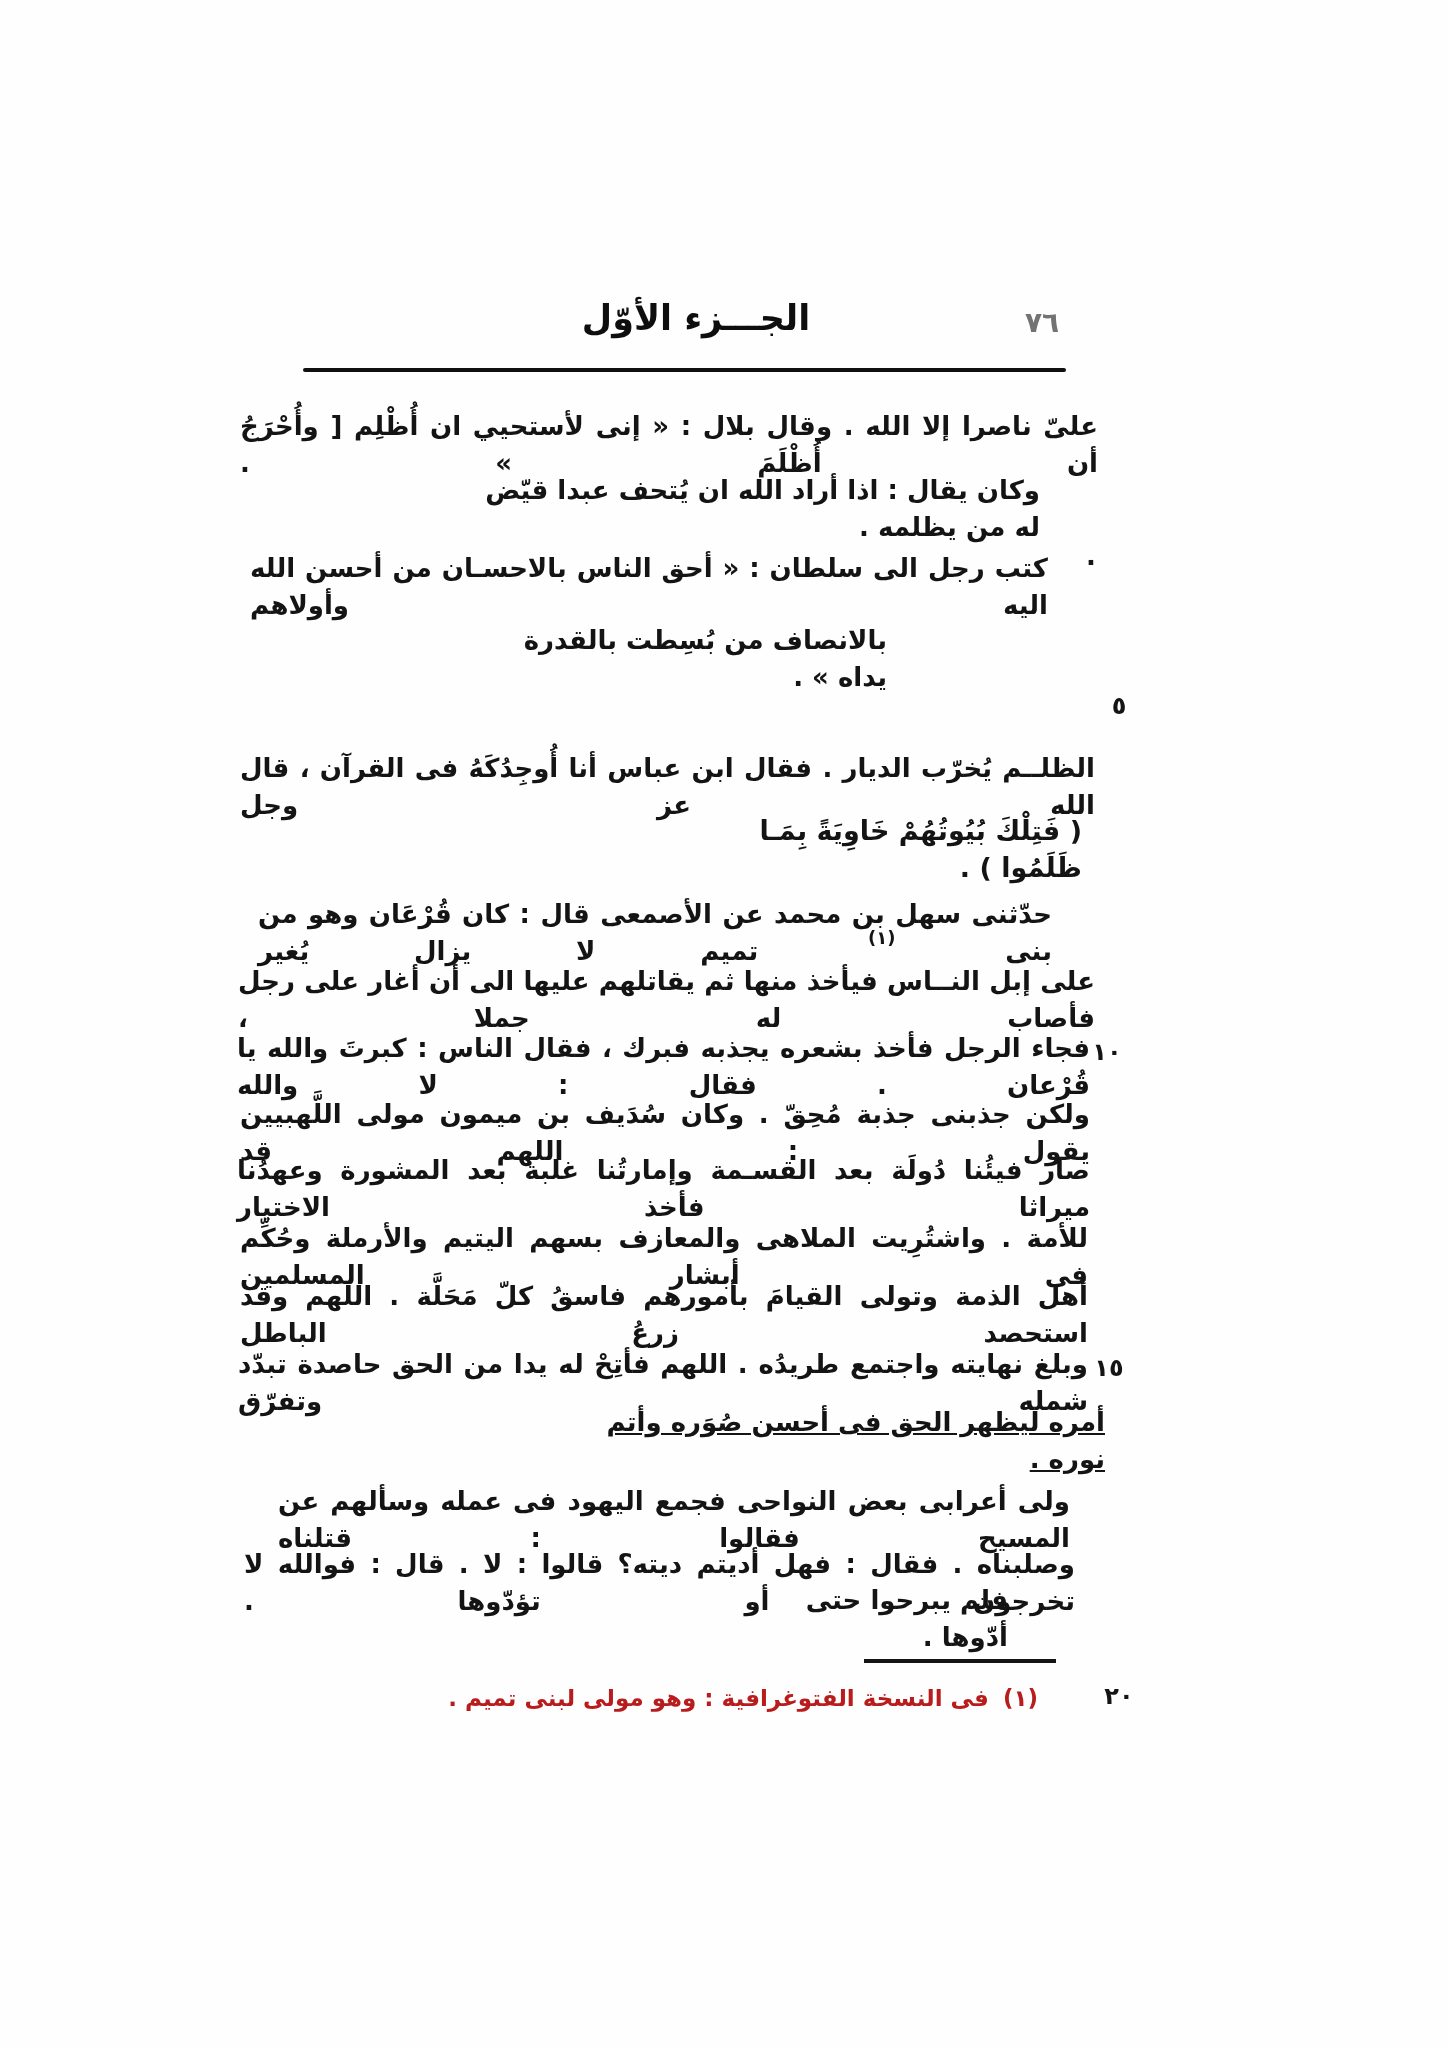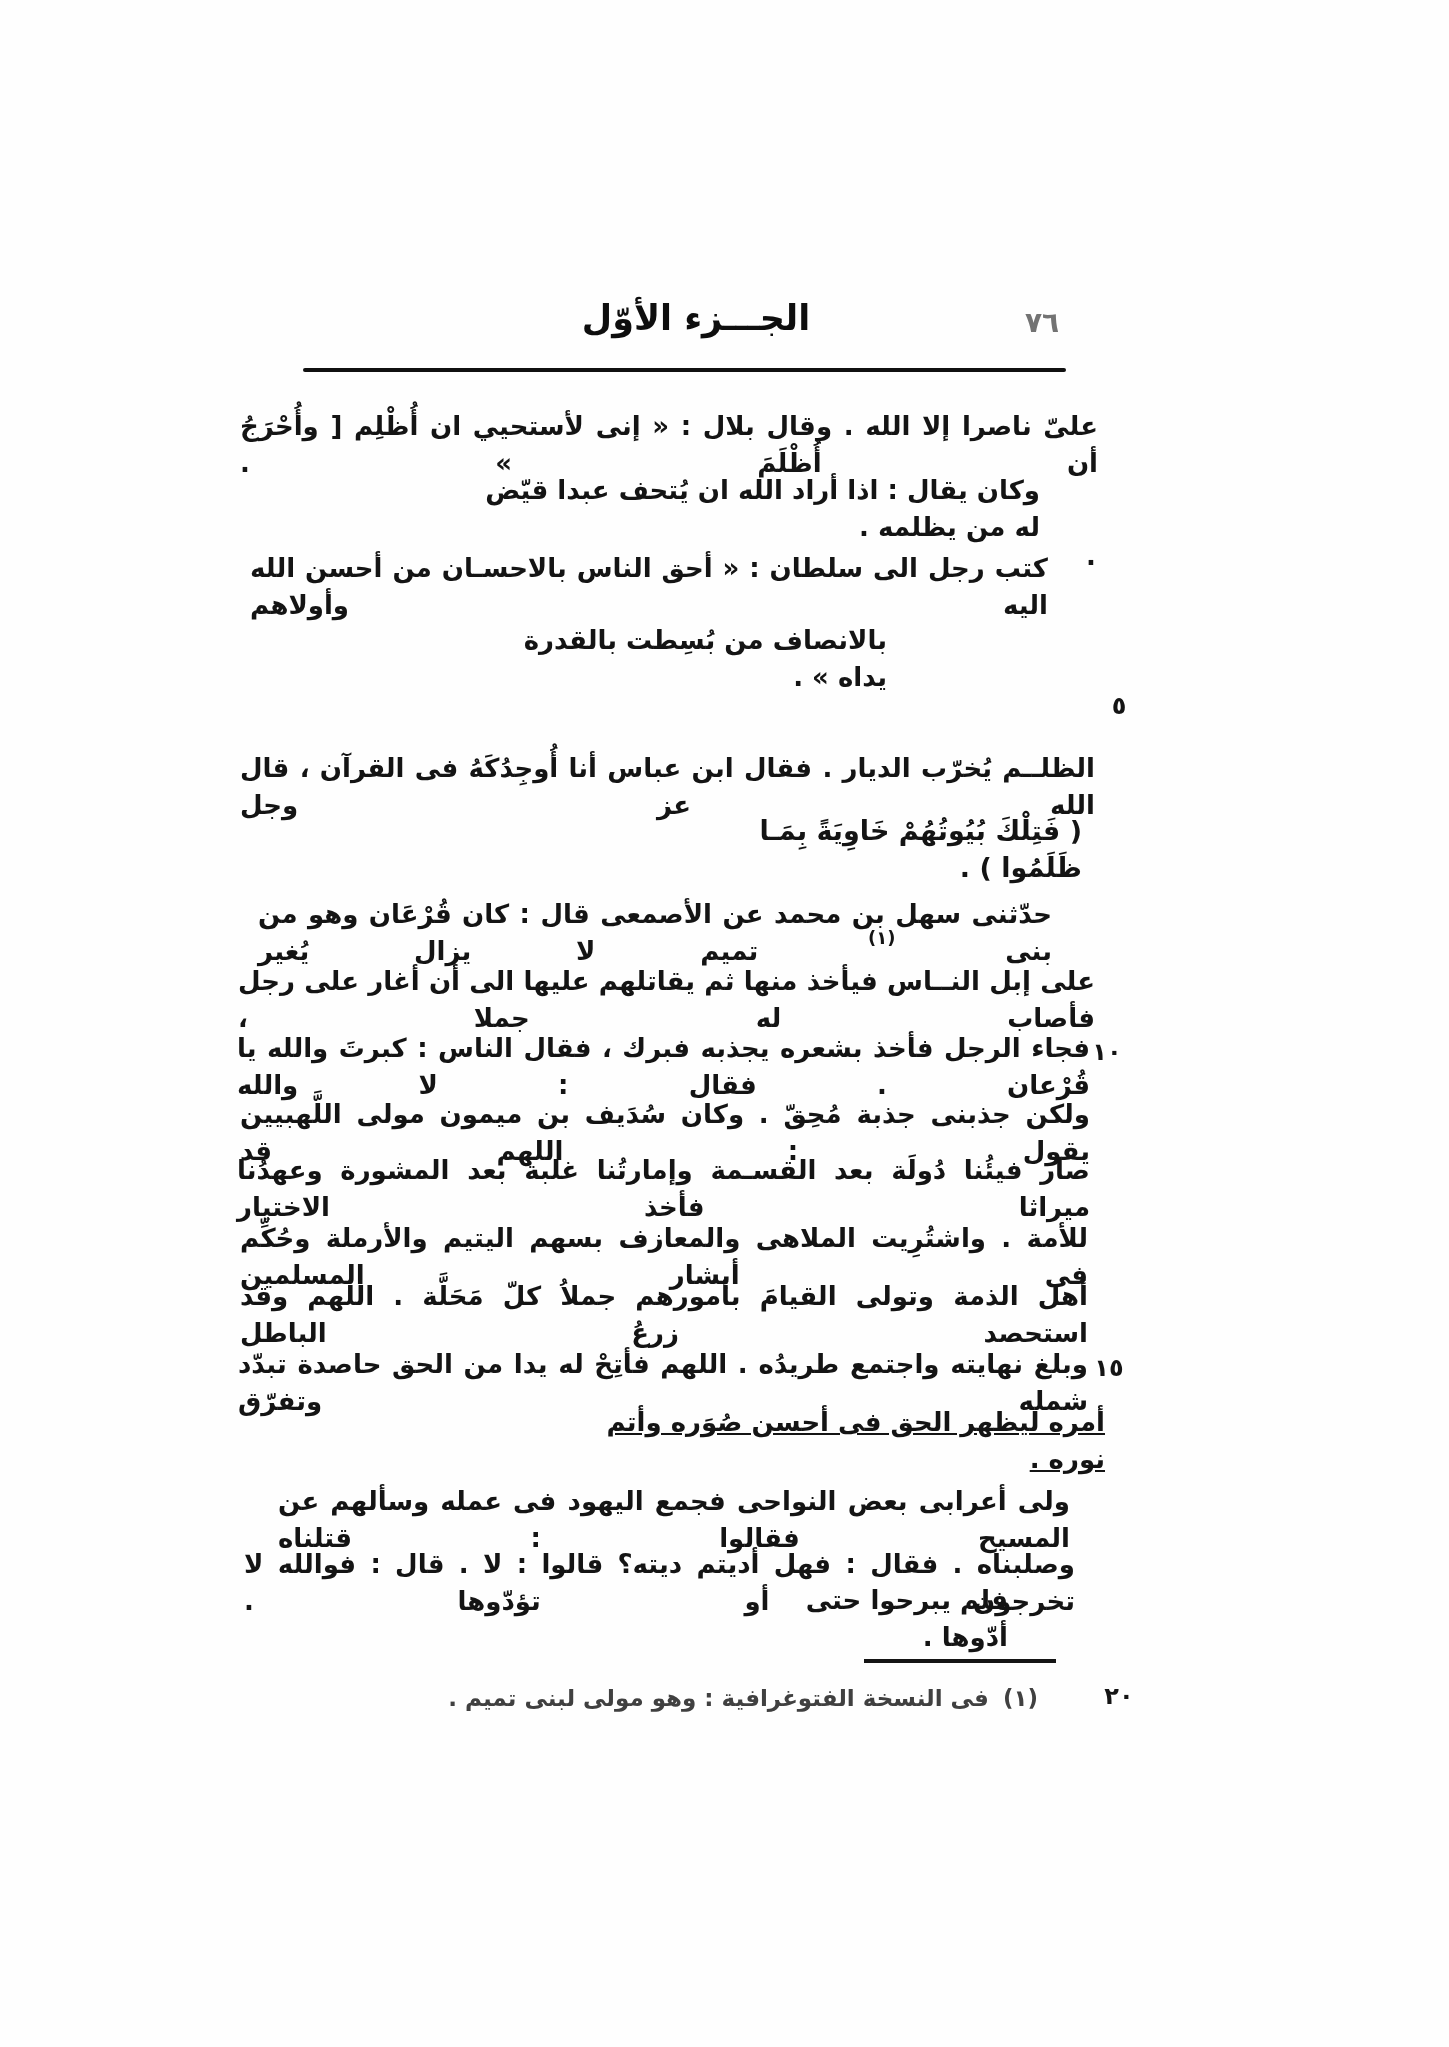--- a/index.html
+++ b/index.html
@@ -104,21 +104,21 @@
     position: absolute;
     top: 1676px;
     left: 660px;
     width: 378px;
     direction: rtl;
     text-align: right;
     font-size: 23px;
     font-weight: 700;
     line-height: 44px;
     height: 44px;
-    color: #404040;
+    color: #b91c1c;
     white-space: nowrap;
   }
   .footnote .fn-marker {
     margin-left: 14px;
   }
 </style>
 </head>
 <body>
 
 <div class="scan-page">
@@ -140,21 +140,21 @@
     <span>حدّثنى سهل بن محمد عن الأصمعى قال : كان قُرْعَان وهو من بنى</span>
     <span class="fn-marker-sup">(١)</span>
     <span>تميم لا يزال يُغير</span>
   </div>
 
   <div class="line just" style="top:963px;  left:238px; width:857px;">على إبل النــاس فيأخذ منها ثم يقاتلهم عليها الى أن أغار على رجل فأصاب له جملا ،</div>
   <div class="line just" style="top:1030px; left:237px; width:853px;">فجاء الرجل فأخذ بشعره يجذبه فبرك ، فقال الناس : كبرتَ والله يا قُرْعان . فقال : لا والله</div>
   <div class="line just" style="top:1096px; left:240px; width:850px;">ولكن جذبنى جذبة مُحِقّ . وكان سُدَيف بن ميمون مولى اللَّهبيين يقول : اللهم قد</div>
   <div class="line just" style="top:1152px; left:237px; width:853px;">صار فيئُنا دُولَة بعد القسـمة وإمارتُنا غلبة بعد المشورة وعهدُنا ميراثا فأخذ الاختيار</div>
   <div class="line just" style="top:1220px; left:240px; width:848px;">للأمة . واشتُرِيت الملاهى والمعازف بسهم اليتيم والأرملة وحُكِّم فى أبشار المسلمين</div>
-  <div class="line just" style="top:1278px; left:240px; width:848px;">أهل الذمة وتولى القيامَ بأمورهم جملاُ كلّ مَحَلَّة . اللهم وقد استحصد زرعُ الباطل</div>
+  <div class="line just" style="top:1278px; left:240px; width:848px;">أهل الذمة وتولى القيامَ بأمورهم فاسقُ كلّ مَحَلَّة . اللهم وقد استحصد زرعُ الباطل</div>
   <div class="line just" style="top:1346px; left:238px; width:850px;">وبلغ نهايته واجتمع طريدُه . اللهم فأتِحْ له يدا من الحق حاصدة تبدّد شمله وتفرّق</div>
   <div class="line" style="top:1404px; left:572px; width:533px;text-decoration:underline;">أمره ليظهر الحق فى أحسن صُوَره وأتم نوره .</div>
   <div class="line just" style="top:1483px; left:278px; width:792px;">ولى أعرابى بعض النواحى فجمع اليهود فى عمله وسألهم عن المسيح فقالوا : قتلناه</div>
   <div class="line just" style="top:1546px; left:244px; width:831px;">وصلبناه . فقال : فهل أديتم ديته؟ قالوا : لا . قال : فوالله لا تخرجون أو تؤدّوها .</div>
   <div class="line" style="top:1582px; left:777px; width:231px;">فلم يبرحوا حتى أدّوها .</div>
 
   <div class="margin-num" style="top:692px;  left:1096px;">٥</div>
   <div class="margin-num" style="top:1038px; left:1084px;">١٠</div>
   <div class="margin-num" style="top:1354px; left:1086px;">١٥</div>
   <div class="margin-num" style="top:1682px; left:1096px;">٢٠</div>

